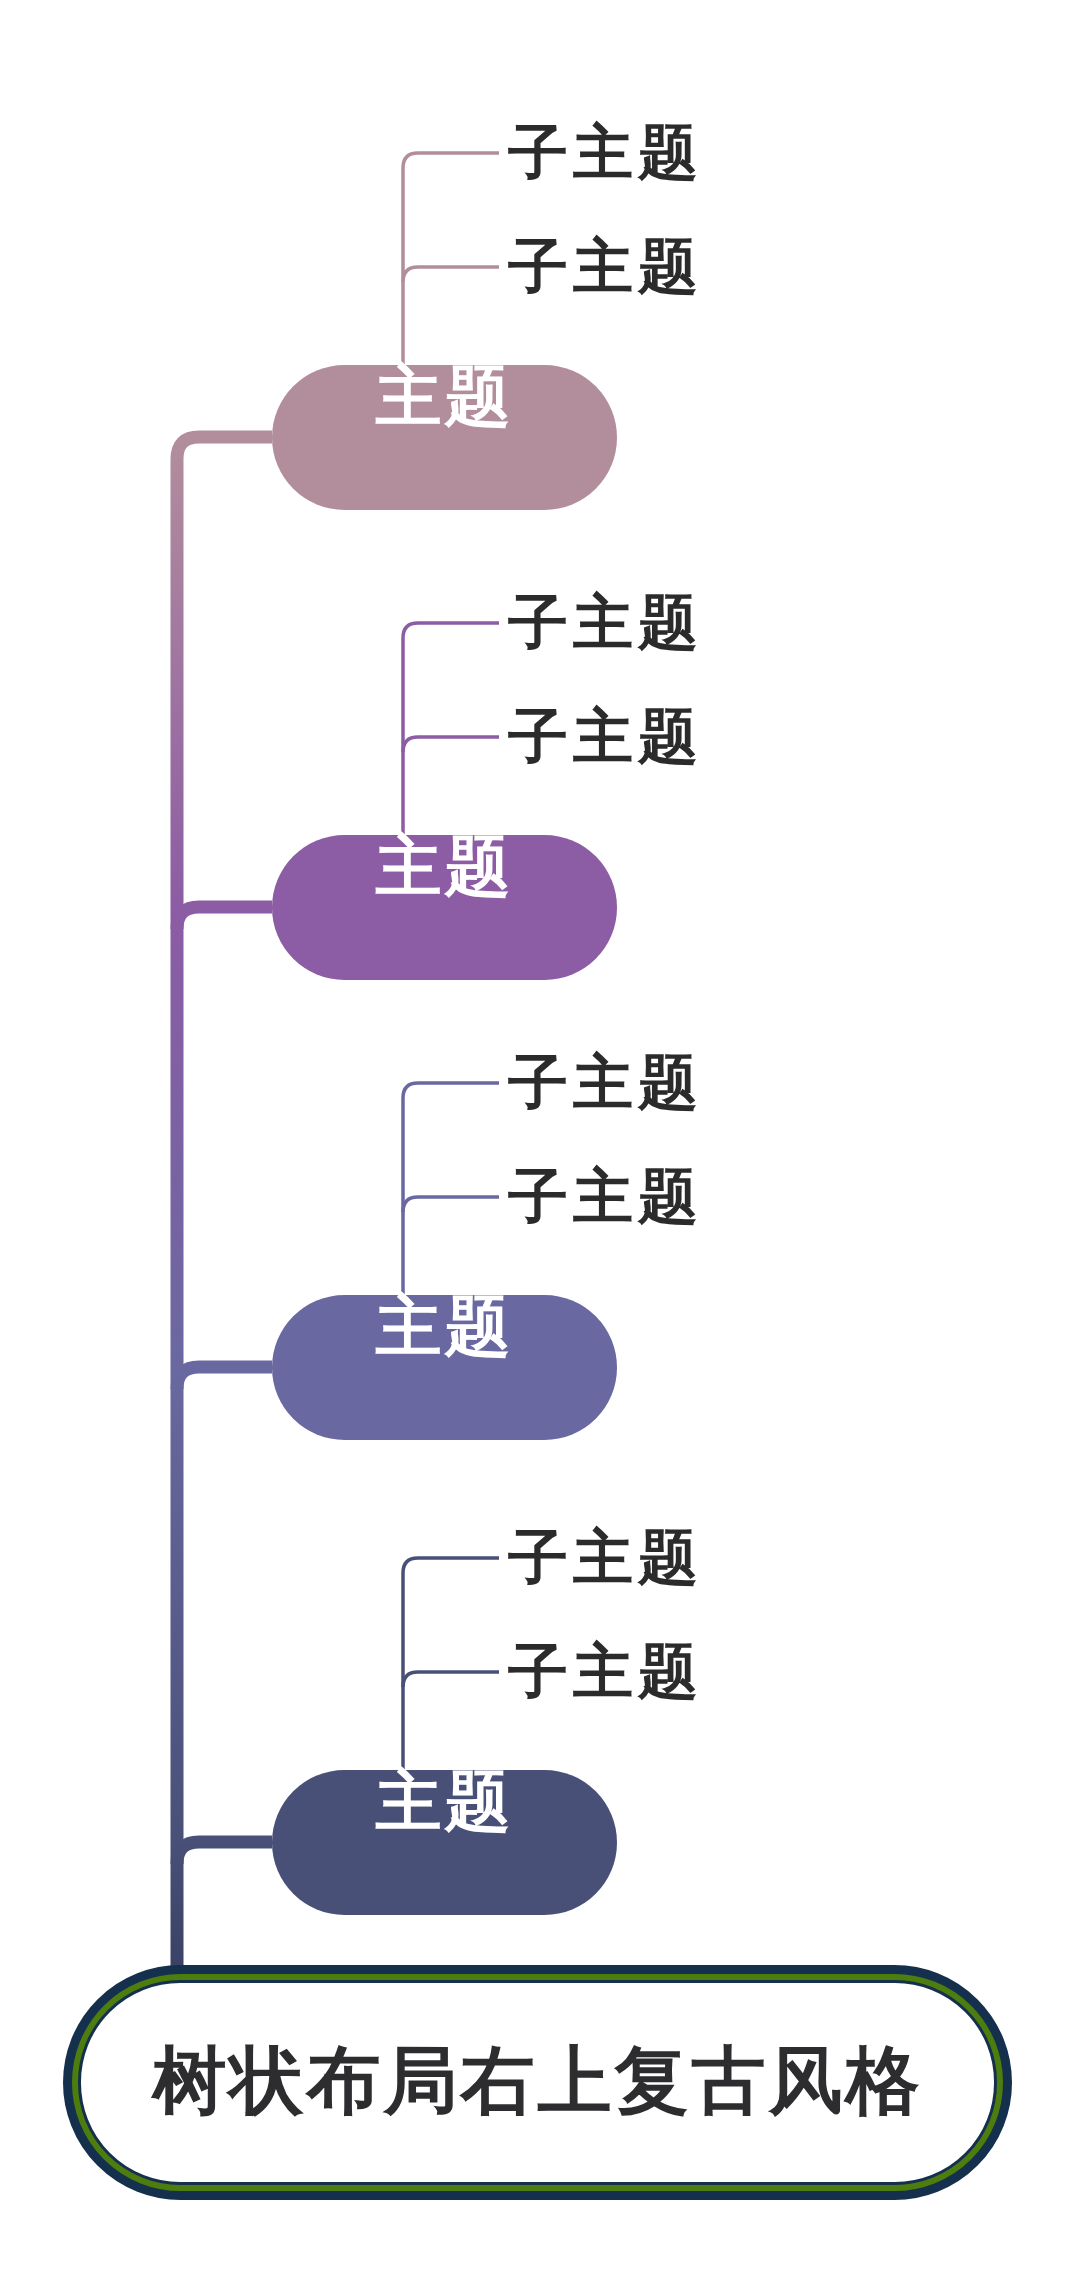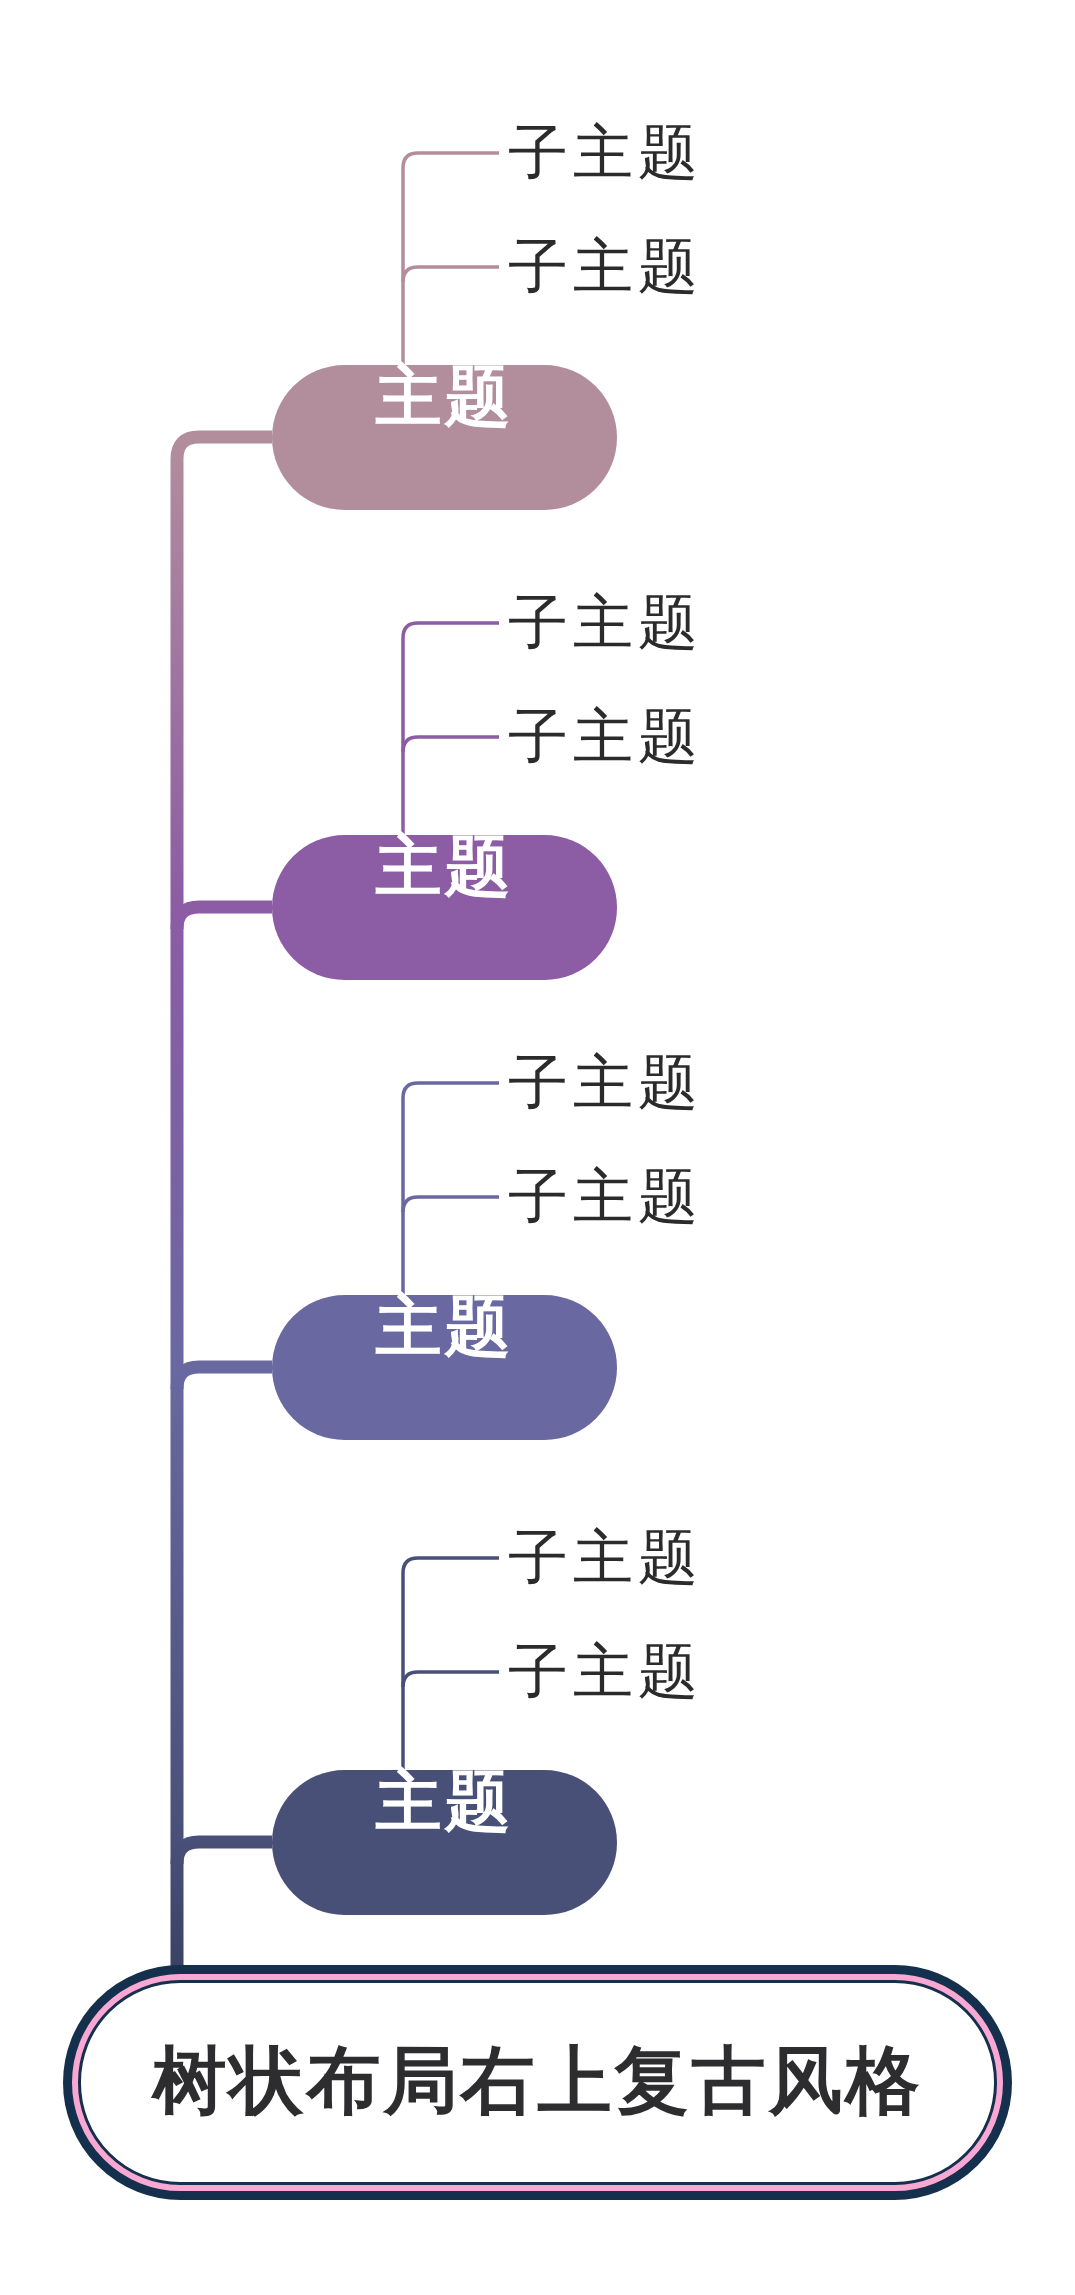--- a/index.html
+++ b/index.html
@@ -38,21 +38,21 @@
   .topic-1 { top: 365px; }
   .topic-2 { top: 835px; }
   .topic-3 { top: 1295px; }
   .topic-4 { top: 1770px; }
   .subtopic-label {
     position: absolute;
     left: 508px;
     transform: translateY(-50%);
     font-family: "Liberation Serif", serif;
     font-size: 60px;
-    font-weight: 400;
+    font-weight: 700;
     color: #2b2b2b;
     letter-spacing: 5px;
     line-height: 1;
     white-space: nowrap;
   }
   .sub-1-1 { top: 153px; }
   .sub-1-2 { top: 267px; }
   .sub-2-1 { top: 623px; }
   .sub-2-2 { top: 737px; }
   .sub-3-1 { top: 1083px; }
@@ -61,21 +61,21 @@
   .sub-4-2 { top: 1672px; }
   .root-node {
     position: absolute;
     left: 63px;
     top: 1965px;
     width: 949px;
     height: 235px;
     box-sizing: border-box;
     border: 9px solid #15304d;
     border-radius: 118px;
-    background: #f9a8d4;
+    background: #4d7c0f;
     padding: 6px;
   }
   .root-inner {
     width: 100%;
     height: 100%;
     box-sizing: border-box;
     border: 3px solid #15304d;
     border-radius: 102px;
     background: #ffffff;
     display: flex;

